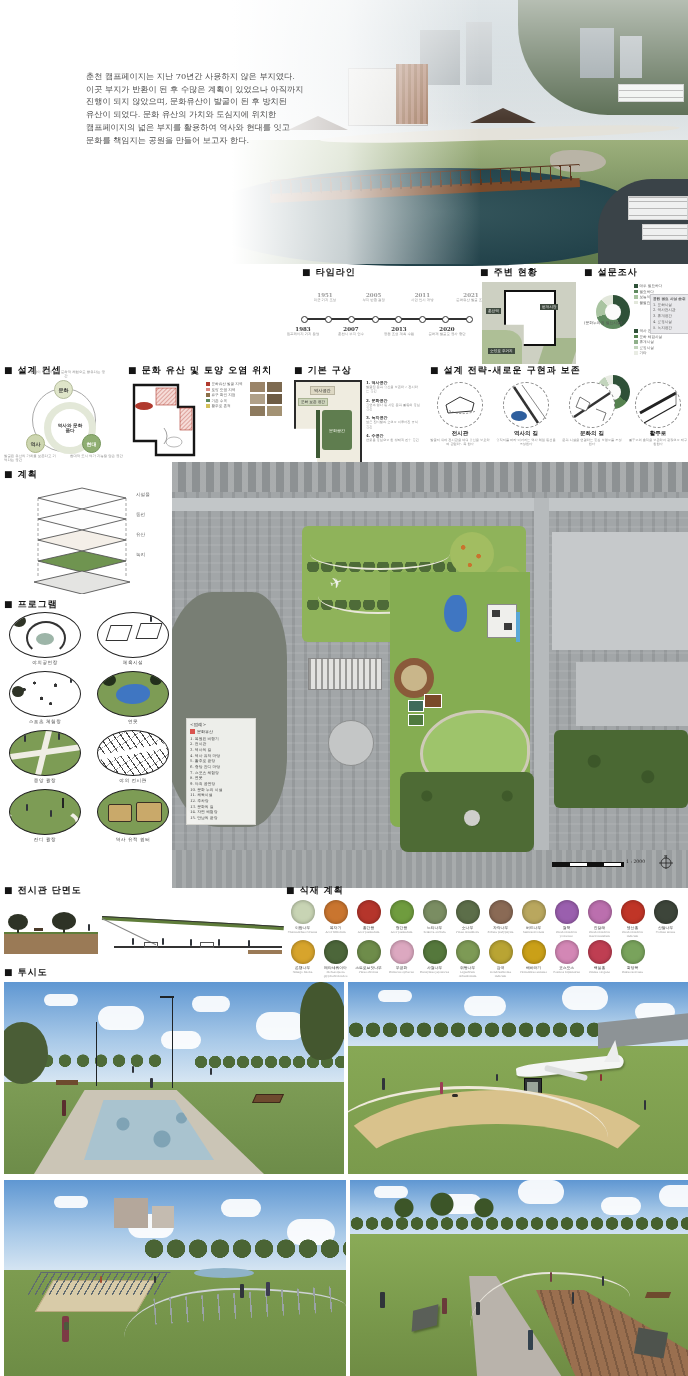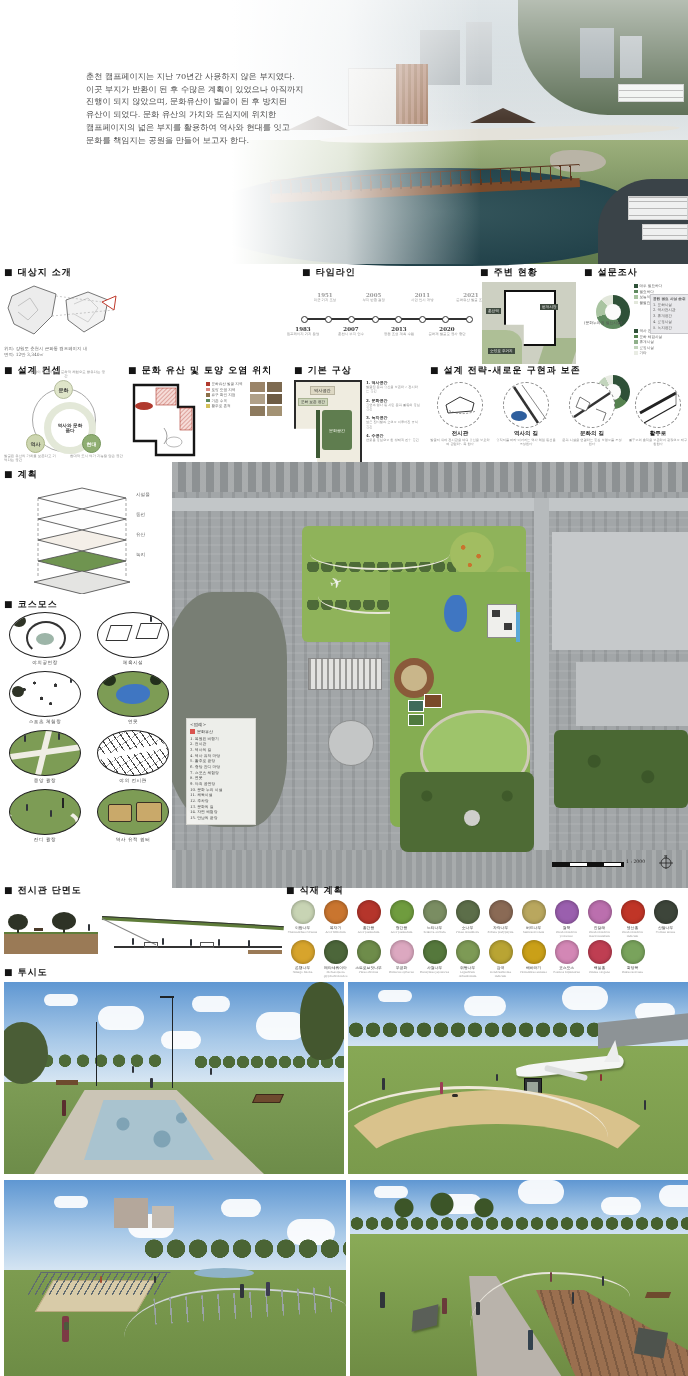--- a/index.html
+++ b/index.html
@@ -99,34 +99,20 @@
 
     <div>춘천 캠프페이지는 지난 70년간 사용하지 않은 부지였다.</div>
         <div>이곳 부지가 반환이 된 후 수많은 계획이 있었으나 아직까지</div>
         <div>진행이 되지 않았으며, 문화유산이 발굴이 된 후 방치된</div>
         <div>유산이 되었다. 문화 유산의 가치와 도심지에 위치한</div>
         <div>캠프페이지의 넓은 부지를 활용하여 역사와 현대를 잇고</div>
         <div>문화를 책임지는 공원을 만들어 보고자 한다.</div>
       </div>
   </div>
 
-  <div class="a" style="left:4px;top:266px;width:122px;">
-    <div class="hdr">■ 대상지 소개</div>
-    <svg width="118" height="60" style="margin-top:3px;">
-      <polygon points="8,14 30,4 52,12 48,34 30,52 10,42 4,26" fill="#ececec" stroke="#555" stroke-width="0.8"></polygon>
-      <polyline points="14,24 26,16 34,28 24,38 14,30" fill="none" stroke="#999" stroke-width="0.5"></polyline>
-      <polygon points="62,18 84,10 104,18 100,38 80,50 64,38" fill="#f2f2f2" stroke="#555" stroke-width="0.8"></polygon>
-      <polyline points="70,22 84,16 94,26 84,40 70,32" fill="none" stroke="#aaa" stroke-width="0.5"></polyline>
-      <polygon points="98,20 112,14 110,28" fill="#fff" stroke="#c0392b" stroke-width="1"></polygon>
-      <line x1="52" y1="14" x2="98" y2="20" stroke="#999" stroke-width="0.5" stroke-dasharray="2 2"></line>
-      <line x1="48" y1="34" x2="110" y2="28" stroke="#999" stroke-width="0.5" stroke-dasharray="2 2"></line>
-    </svg>
-    <div class="tiny" style="font-size:4.4px;">위치: 강원도 춘천시 근화동 캠프페이지 내</div>
-    <div class="tiny" style="font-size:4.4px;">면적: 12만 3,340㎡</div>
-  </div>
 
 
   <div class="a" style="left:302px;top:266px;width:174px;height:96px;">
     <div class="hdr">■ 타임라인</div>
     <div class="a tl-line" style="left:0;top:52px;width:168px;"></div>
     <div class="a" style="left:-1px;top:49.5px;width:172px;display:flex;justify-content:space-between;">
       <div class="tl-node"></div>
         <div class="tl-node"></div>
       <div class="tl-node"></div>
         <div class="tl-node"></div>
@@ -425,21 +411,21 @@
     <div class="a" style="left:132px;top:24px;">
 
     <div style="font-size:4.6px;color:#555;margin-bottom:15px;">시설물</div>
         <div style="font-size:4.6px;color:#555;margin-bottom:15px;">동선</div>
         <div style="font-size:4.6px;color:#555;margin-bottom:15px;">유산</div>
         <div style="font-size:4.6px;color:#555;margin-bottom:15px;">녹지</div>
       </div>
   </div>
 
   <div class="a" style="left:4px;top:598px;width:170px;height:292px;">
-    <div class="hdr">■ 코스모스</div>
+    <div class="hdr">■ 프로그램</div>
     <div class="a" style="left:0;top:14px;width:170px;display:flex;flex-wrap:wrap;justify-content:space-between;">
       <div class="pg-cell">
         <div class="pg-ell">
           <div class="a" style="left:16px;top:8px;width:36px;height:30px;border:2px solid #333;border-radius:50%;border-bottom-color:transparent;"></div>
           <div class="a" style="left:26px;top:20px;width:18px;height:12px;background:#9db5a8;border-radius:50%;"></div>
           <div class="blob" style="left:2px;top:2px;width:14px;height:12px;"></div>
         </div>
         <div class="pg-label">야외공연장</div>
       </div>
       <div class="pg-cell">

